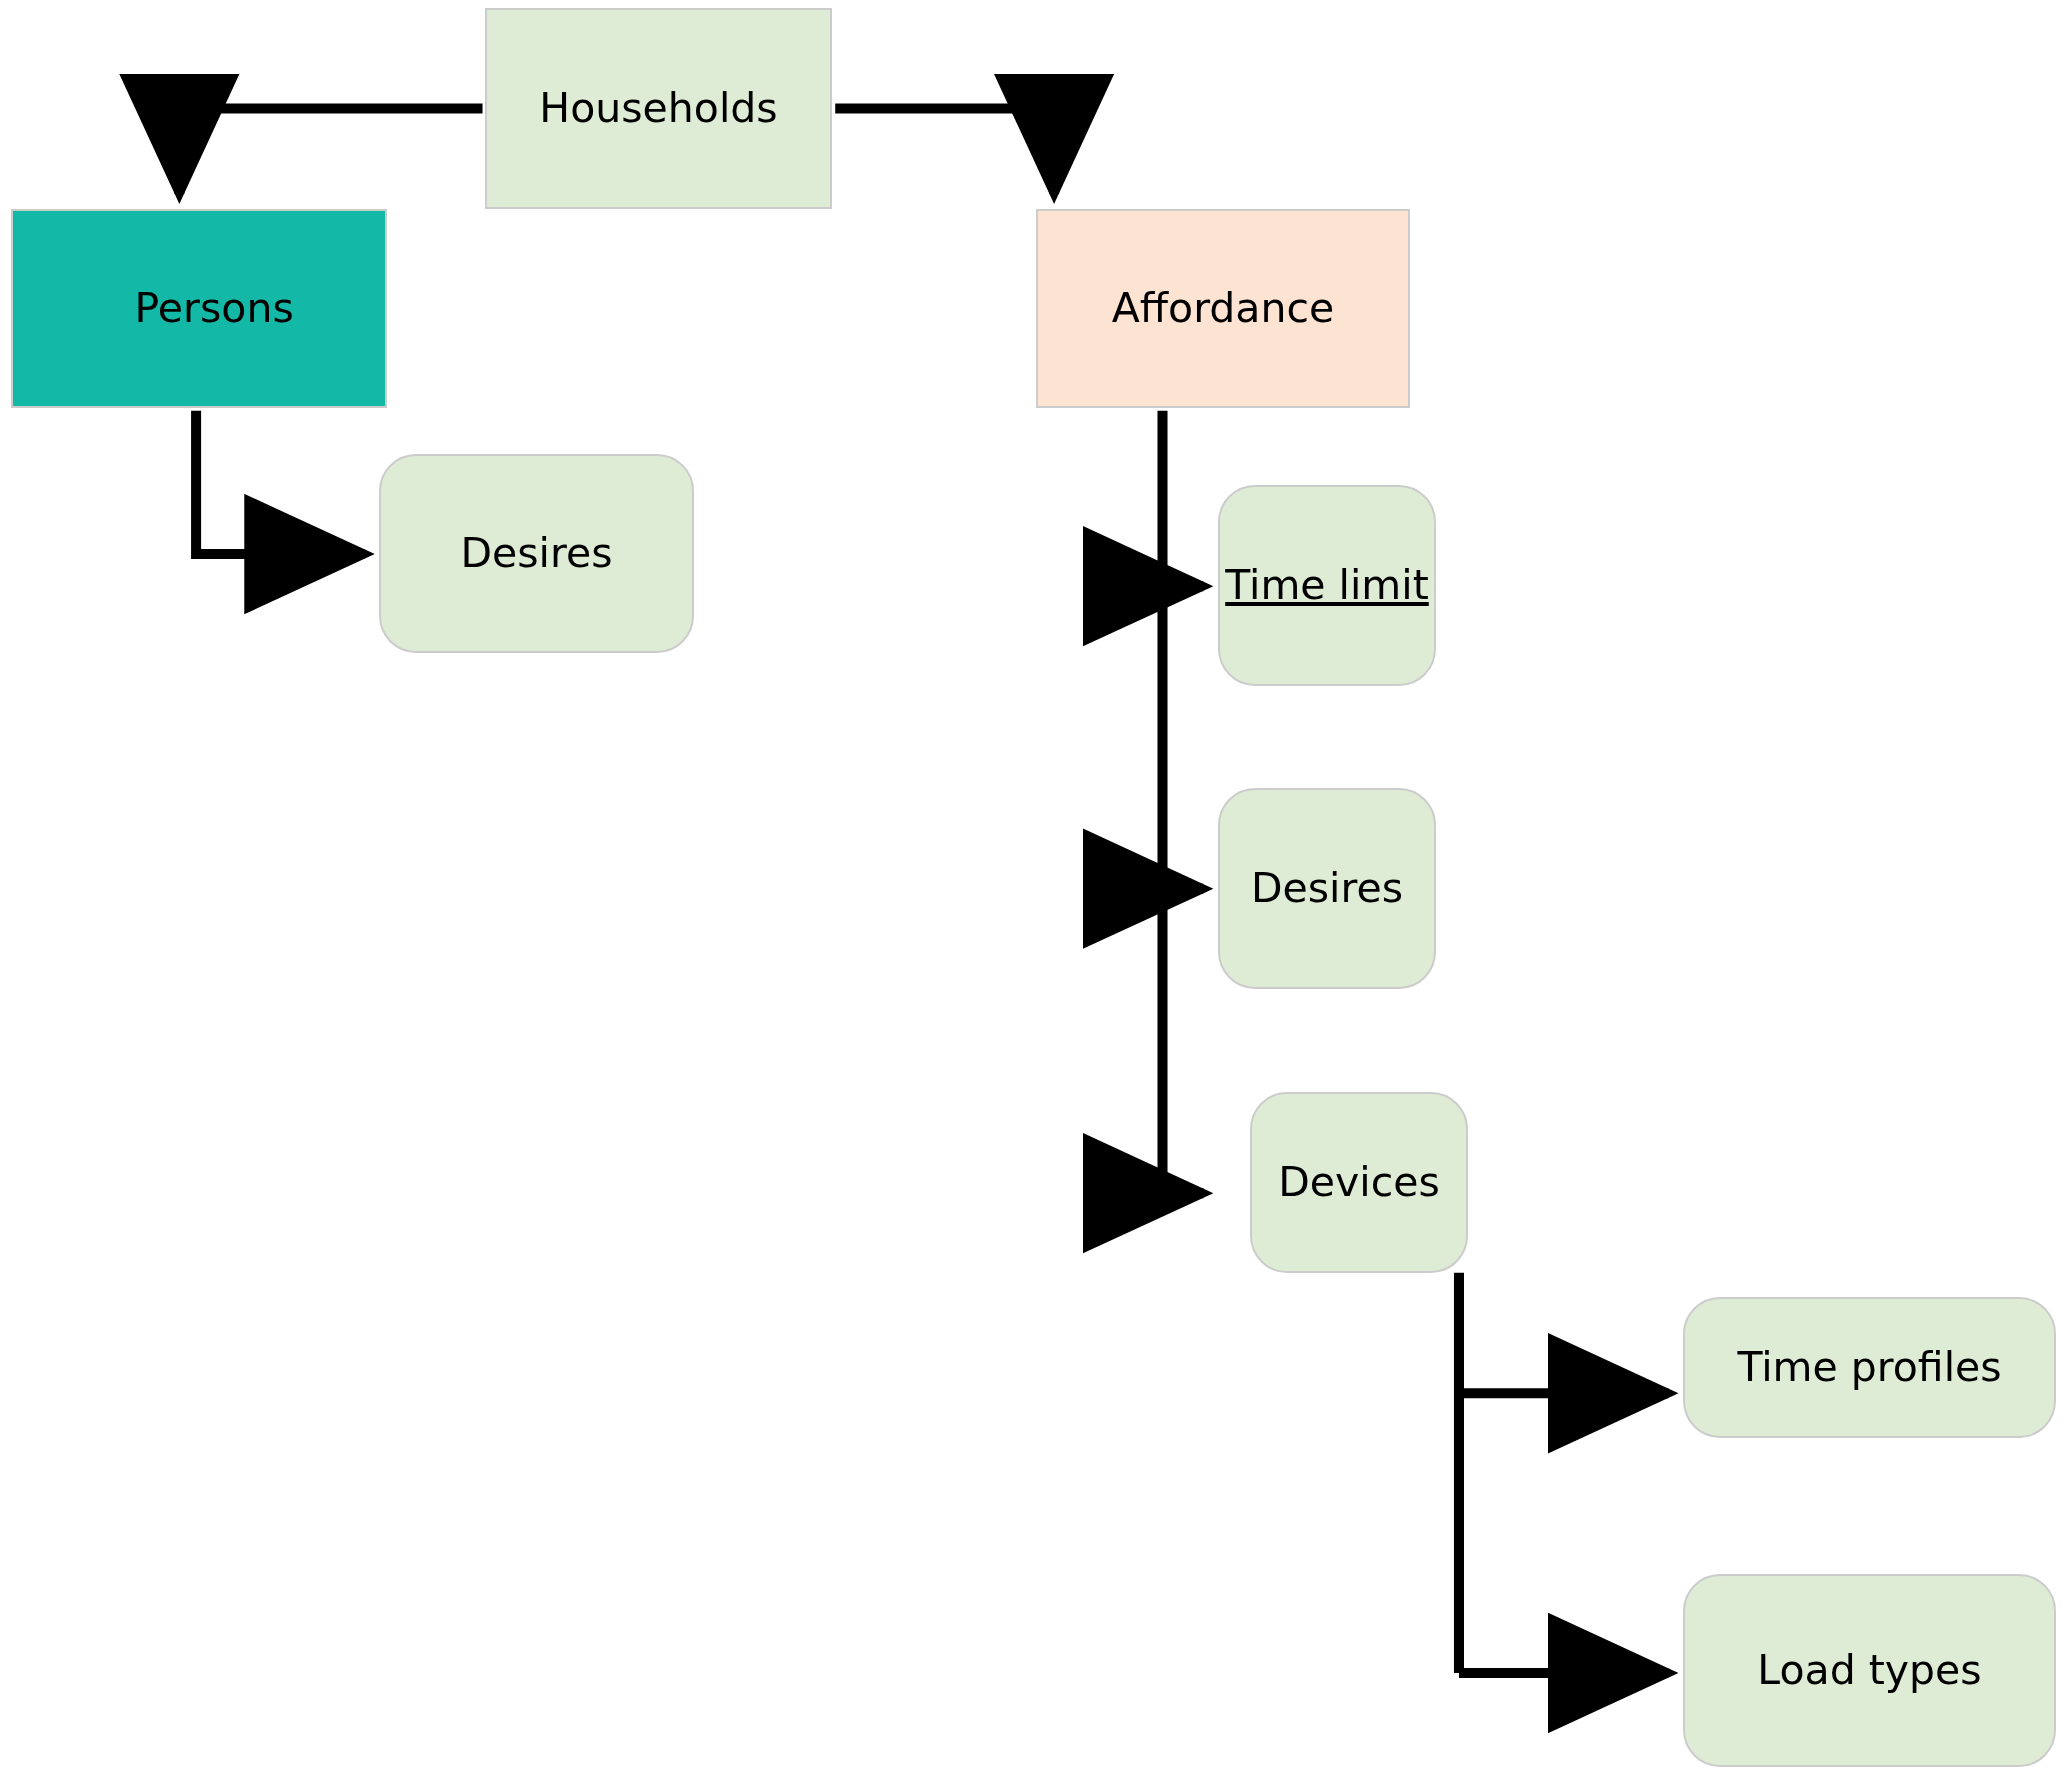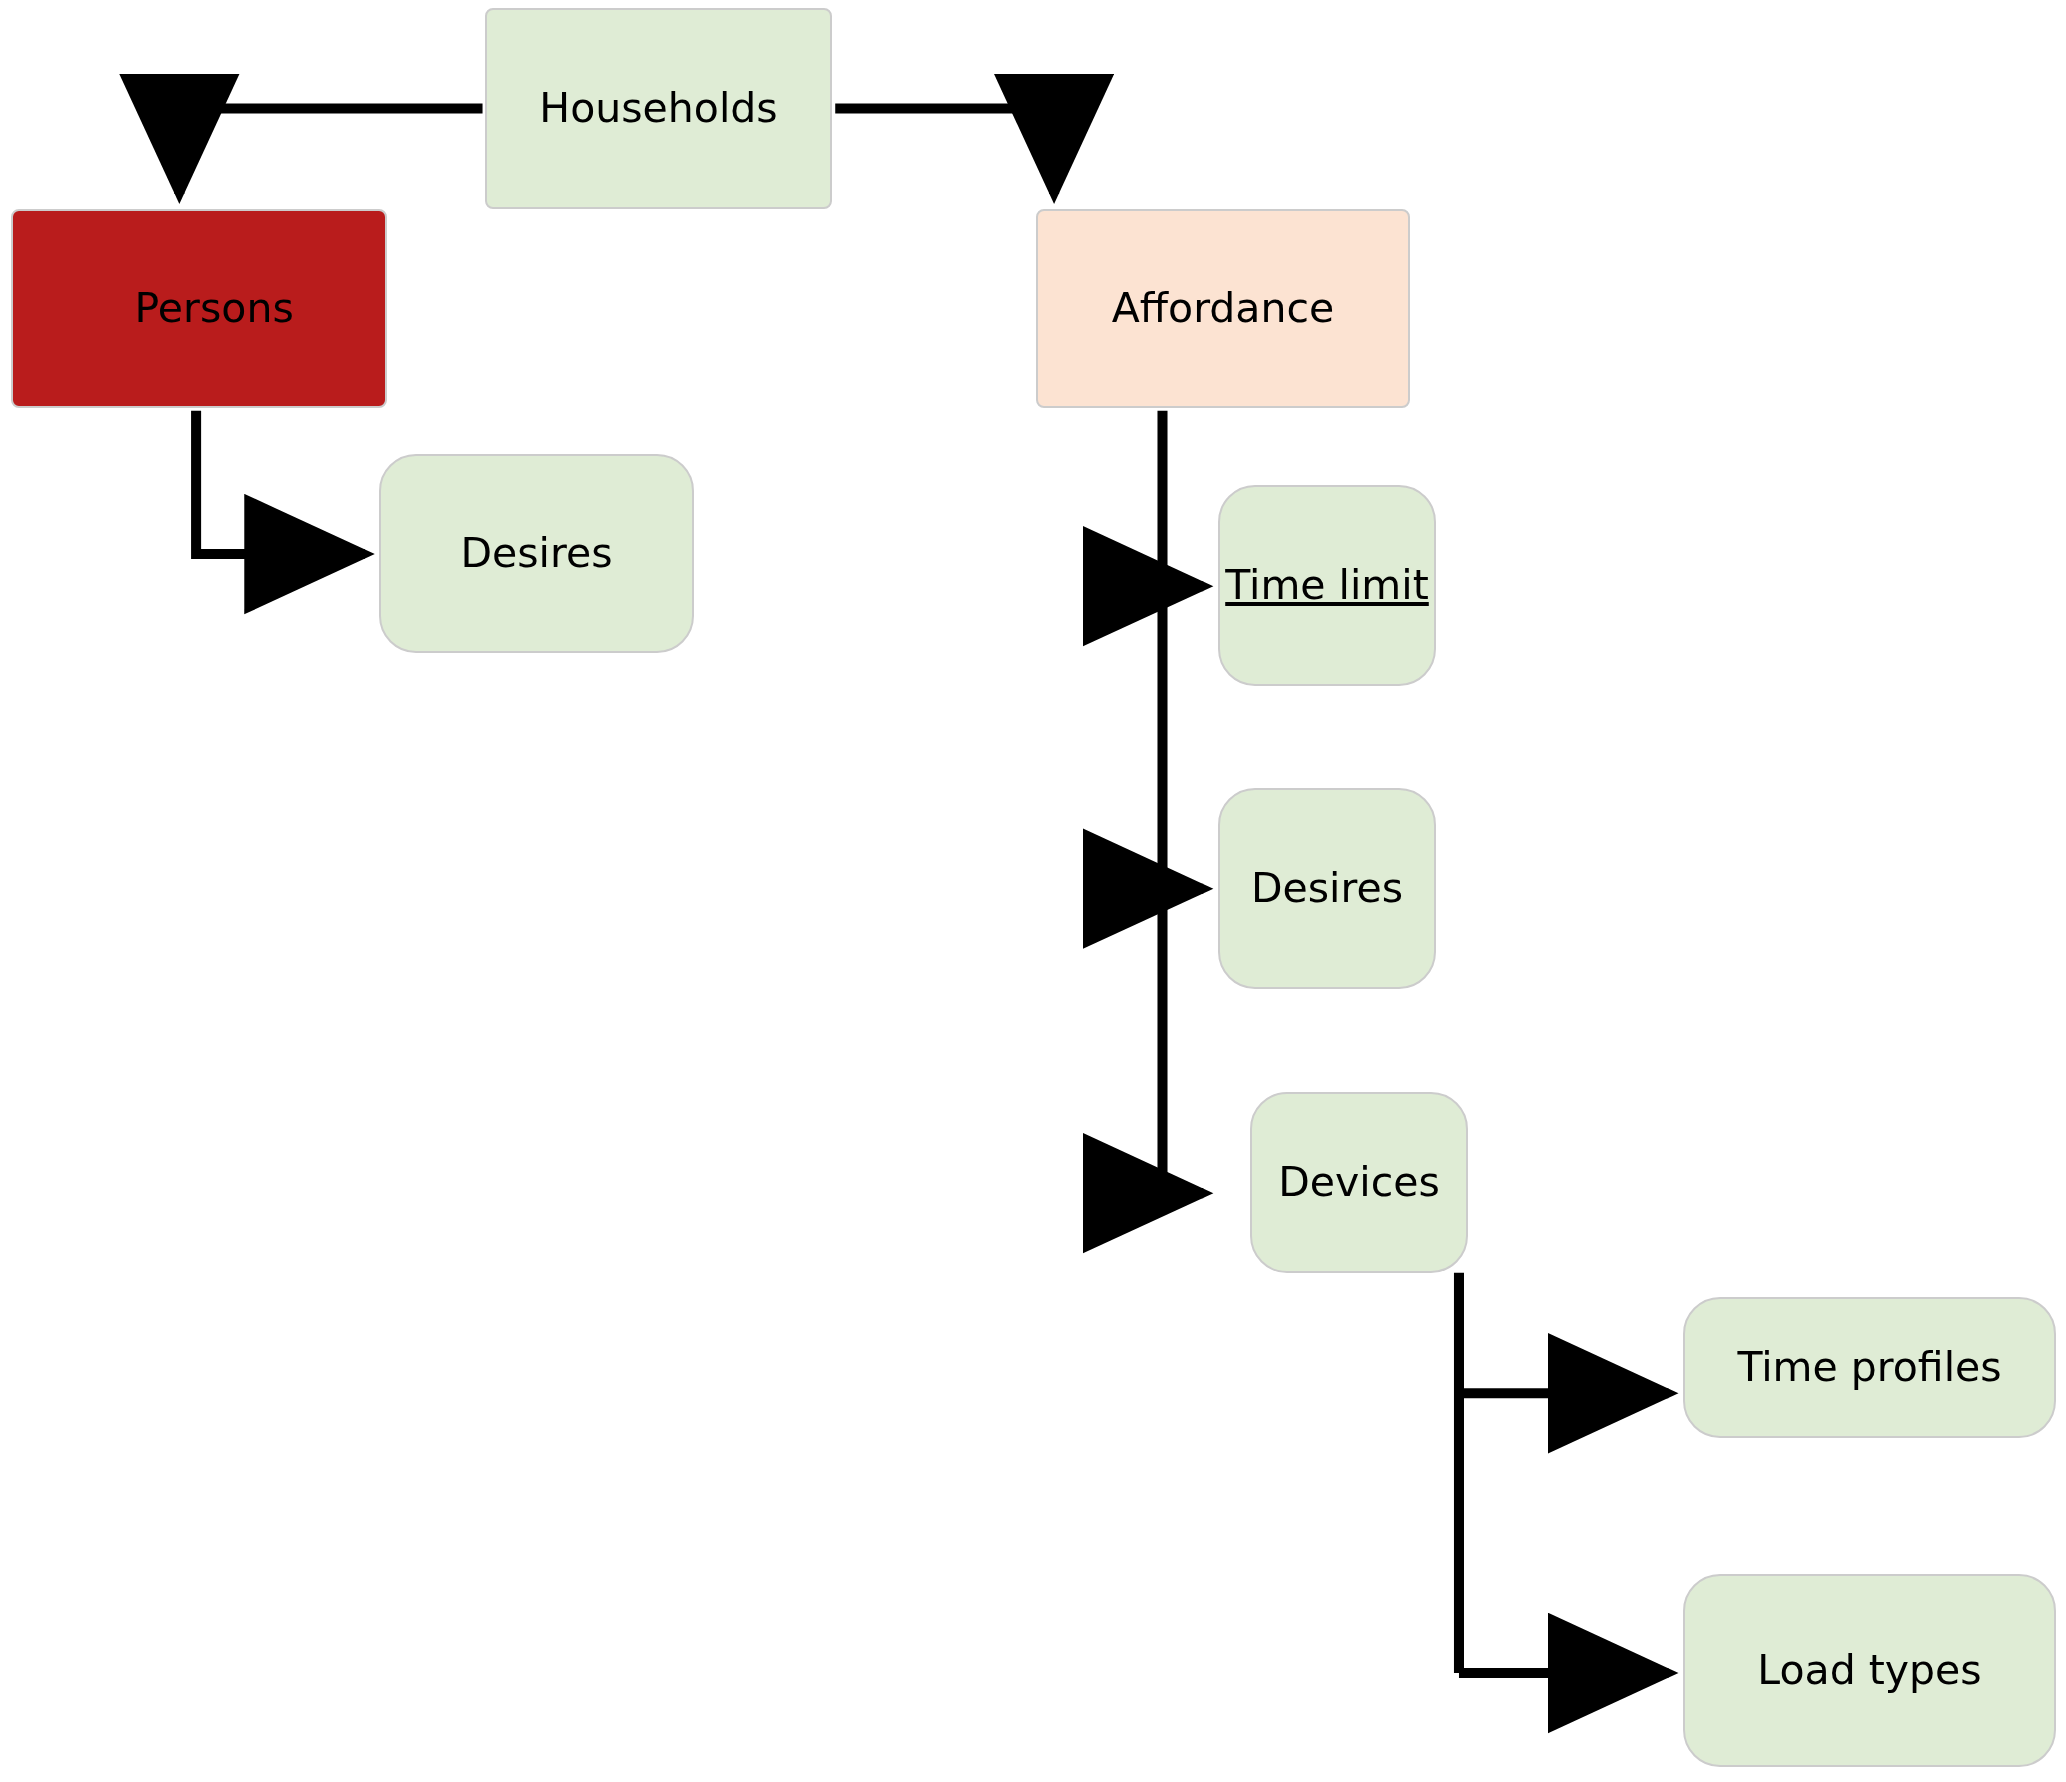--- a/index.html
+++ b/index.html
@@ -34,21 +34,21 @@
     text-align: center;
     color: #000000;
     font-family: "DejaVu Sans", sans-serif;
     font-size: 41px;
     font-weight: 400;
     line-height: 1.1;
     letter-spacing: 0px;
     border: 2.7px solid #cccccc;
   }
   .node.process {
-    border-radius: 8px;
+    border-radius: 0px;
   }
   .node.rounded {
     border-radius: 37px;
   }
   .node-label {
     display: block;
     padding: 0 6.7px;
     white-space: nowrap;
   }
 </style>
@@ -85,21 +85,21 @@
 
     <path d="M 2180 2082 L 2493 2082" fill="none" stroke="#000000" stroke-width="15" marker-end="url(#arrow-right)"></path>
 
     <path d="M 2180 2500 L 2493 2500" fill="none" stroke="#000000" stroke-width="15" marker-end="url(#arrow-right)"></path>
   </svg>
 
   <div class="node process" style="left:485px; top:8px; width:347px; height:201px; background:#dfecd5;">
     <span class="node-label">Households</span>
   </div>
 
-  <div class="node process" style="left:10.7px; top:209px; width:376px; height:199px; background:#b91c1c;padding-left:31px;">
+  <div class="node process" style="left:10.7px; top:209px; width:376px; height:199px; background:#14b8a6;padding-left:31px;">
     <span class="node-label">Persons</span>
   </div>
 
   <div class="node process" style="left:1036px; top:209px; width:374px; height:199px; background:#fce3d2;">
     <span class="node-label">Affordance</span>
   </div>
 
   <div class="node rounded" style="left:379px; top:454px; width:315px; height:199px; background:#dfecd5;">
     <span class="node-label">Desires</span>
   </div>

